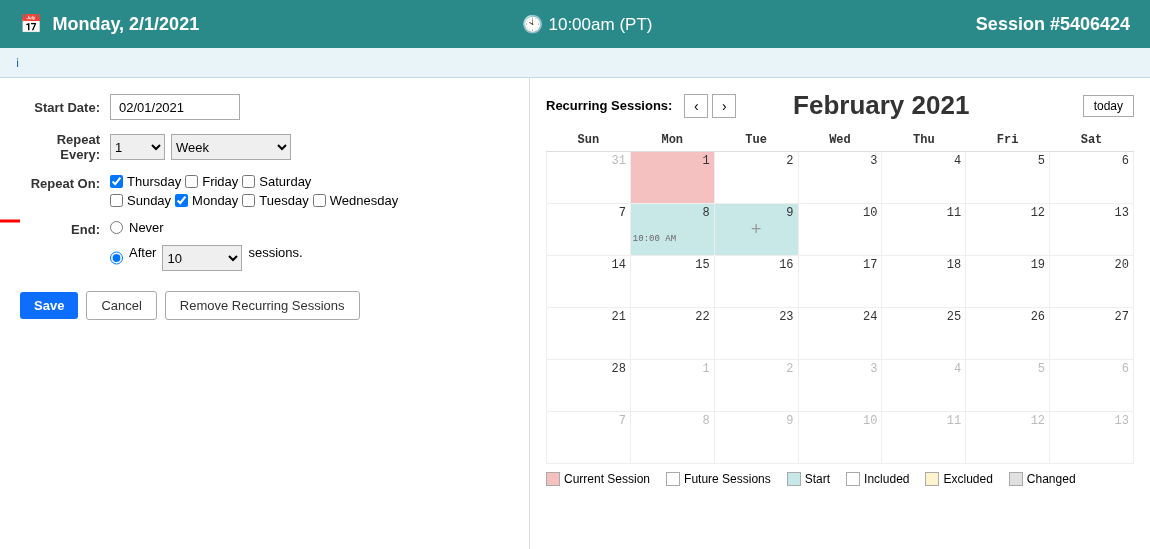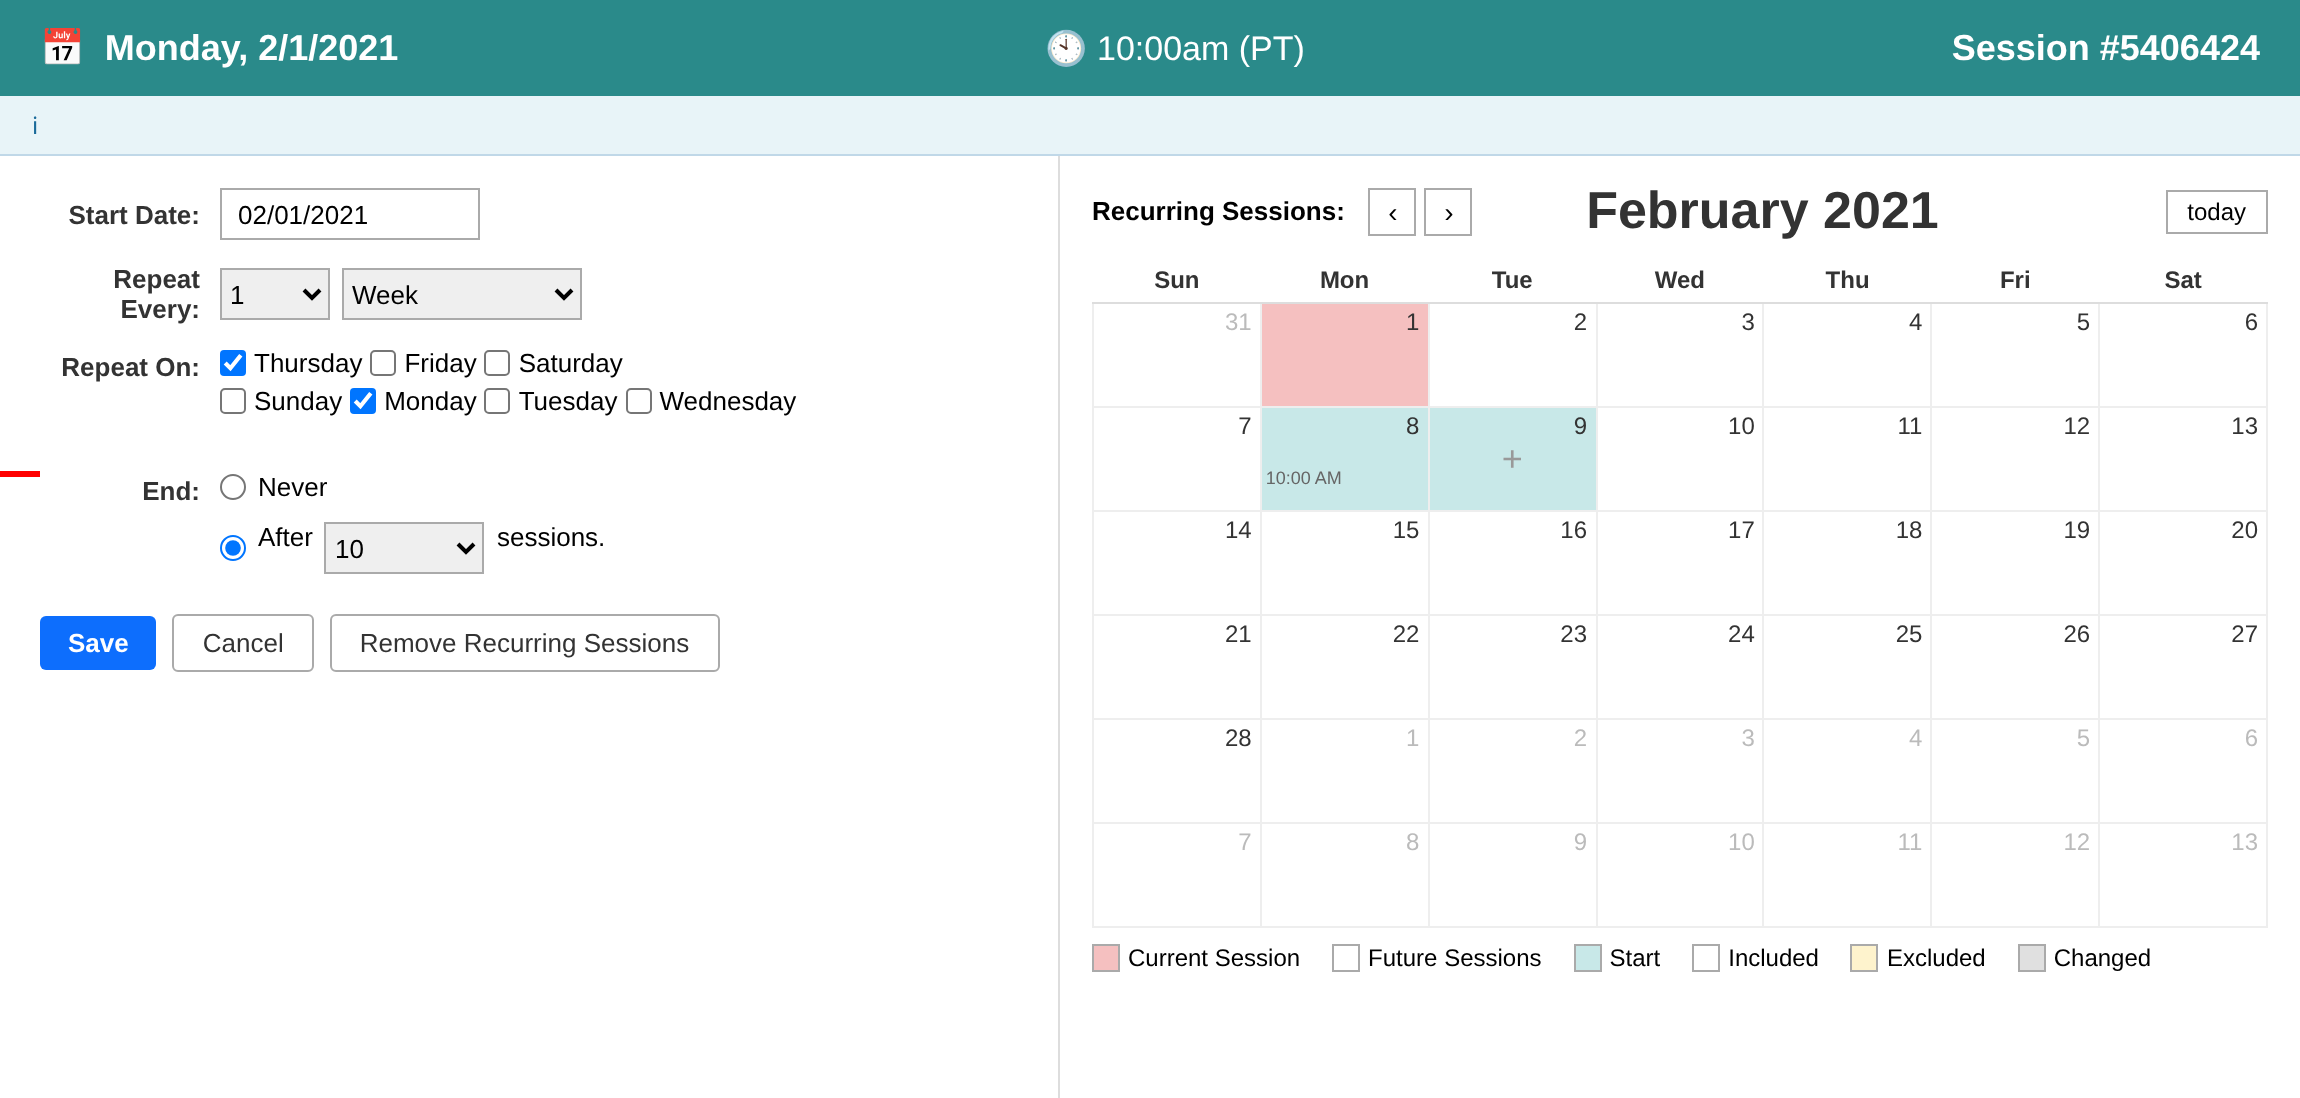--- a/index.html
+++ b/index.html
@@ -62,21 +62,21 @@
       font-size: 13px;
       height: 26px;
     }
     .form-input-date { width: 130px; }
 
     .repeat-every-row { display: flex; align-items: center; margin-bottom: 12px; }
     .repeat-every-row .form-label { width: 90px; text-align: right; padding-right: 10px; font-weight: bold; }
     .repeat-select-small { width: 55px; height: 26px; border: 1px solid #aaa; font-size: 13px; margin-right: 6px; }
     .repeat-select-large { width: 120px; height: 26px; border: 1px solid #aaa; font-size: 13px; }
 
-    .repeat-on-row { display: flex; align-items: flex-start; margin-bottom: 28px; }
+    .repeat-on-row { display: flex; align-items: flex-start; margin-bottom: 12px; }
     .repeat-on-row .form-label { width: 90px; text-align: right; padding-right: 10px; font-weight: bold; padding-top: 2px; }
     .checkboxes-group { display: flex; flex-direction: column; gap: 4px; }
     .checkbox-line { display: flex; align-items: center; gap: 4px; }
     .checkbox-line label { font-size: 13px; }
 
     .end-row { display: flex; align-items: flex-start; margin-bottom: 12px; }
     .end-row .form-label { width: 90px; text-align: right; padding-right: 10px; font-weight: bold; padding-top: 2px; }
     .end-options { display: flex; flex-direction: column; gap: 10px; }
     .end-option { display: flex; gap: 6px; font-size: 13px; }
     .end-option input[type=text] { border: 1px solid #aaa; padding: 3px 6px; height: 26px; font-size: 13px; width: 120px; color: #999; }
@@ -117,20 +117,21 @@
     .recurring-sessions-label { font-weight: bold; font-size: 13px; margin-right: 12px; }
     .cal-nav { display: flex; gap: 4px; }
     .cal-nav button { border: 1px solid #aaa; background: white; width: 24px; height: 24px; cursor: pointer; font-size: 14px; }
     .cal-month-title { font-size: 26px; color: #333; margin: 0 auto; font-weight: bold; }
     .btn-today { border: 1px solid #aaa; background: white; padding: 3px 10px; cursor: pointer; font-size: 12px; margin-left: auto; }
 
     .calendar-grid {
       width: 100%;
       border-collapse: collapse;
       font-size: 12px;
+      font-family: Liberation Mono, monospace;
     }
     .calendar-grid th {
       text-align: center;
       padding: 4px 0;
       font-weight: bold;
       color: #333;
       border-bottom: 1px solid #ddd;
       width: 14.28%;
     }
     .calendar-grid td {

